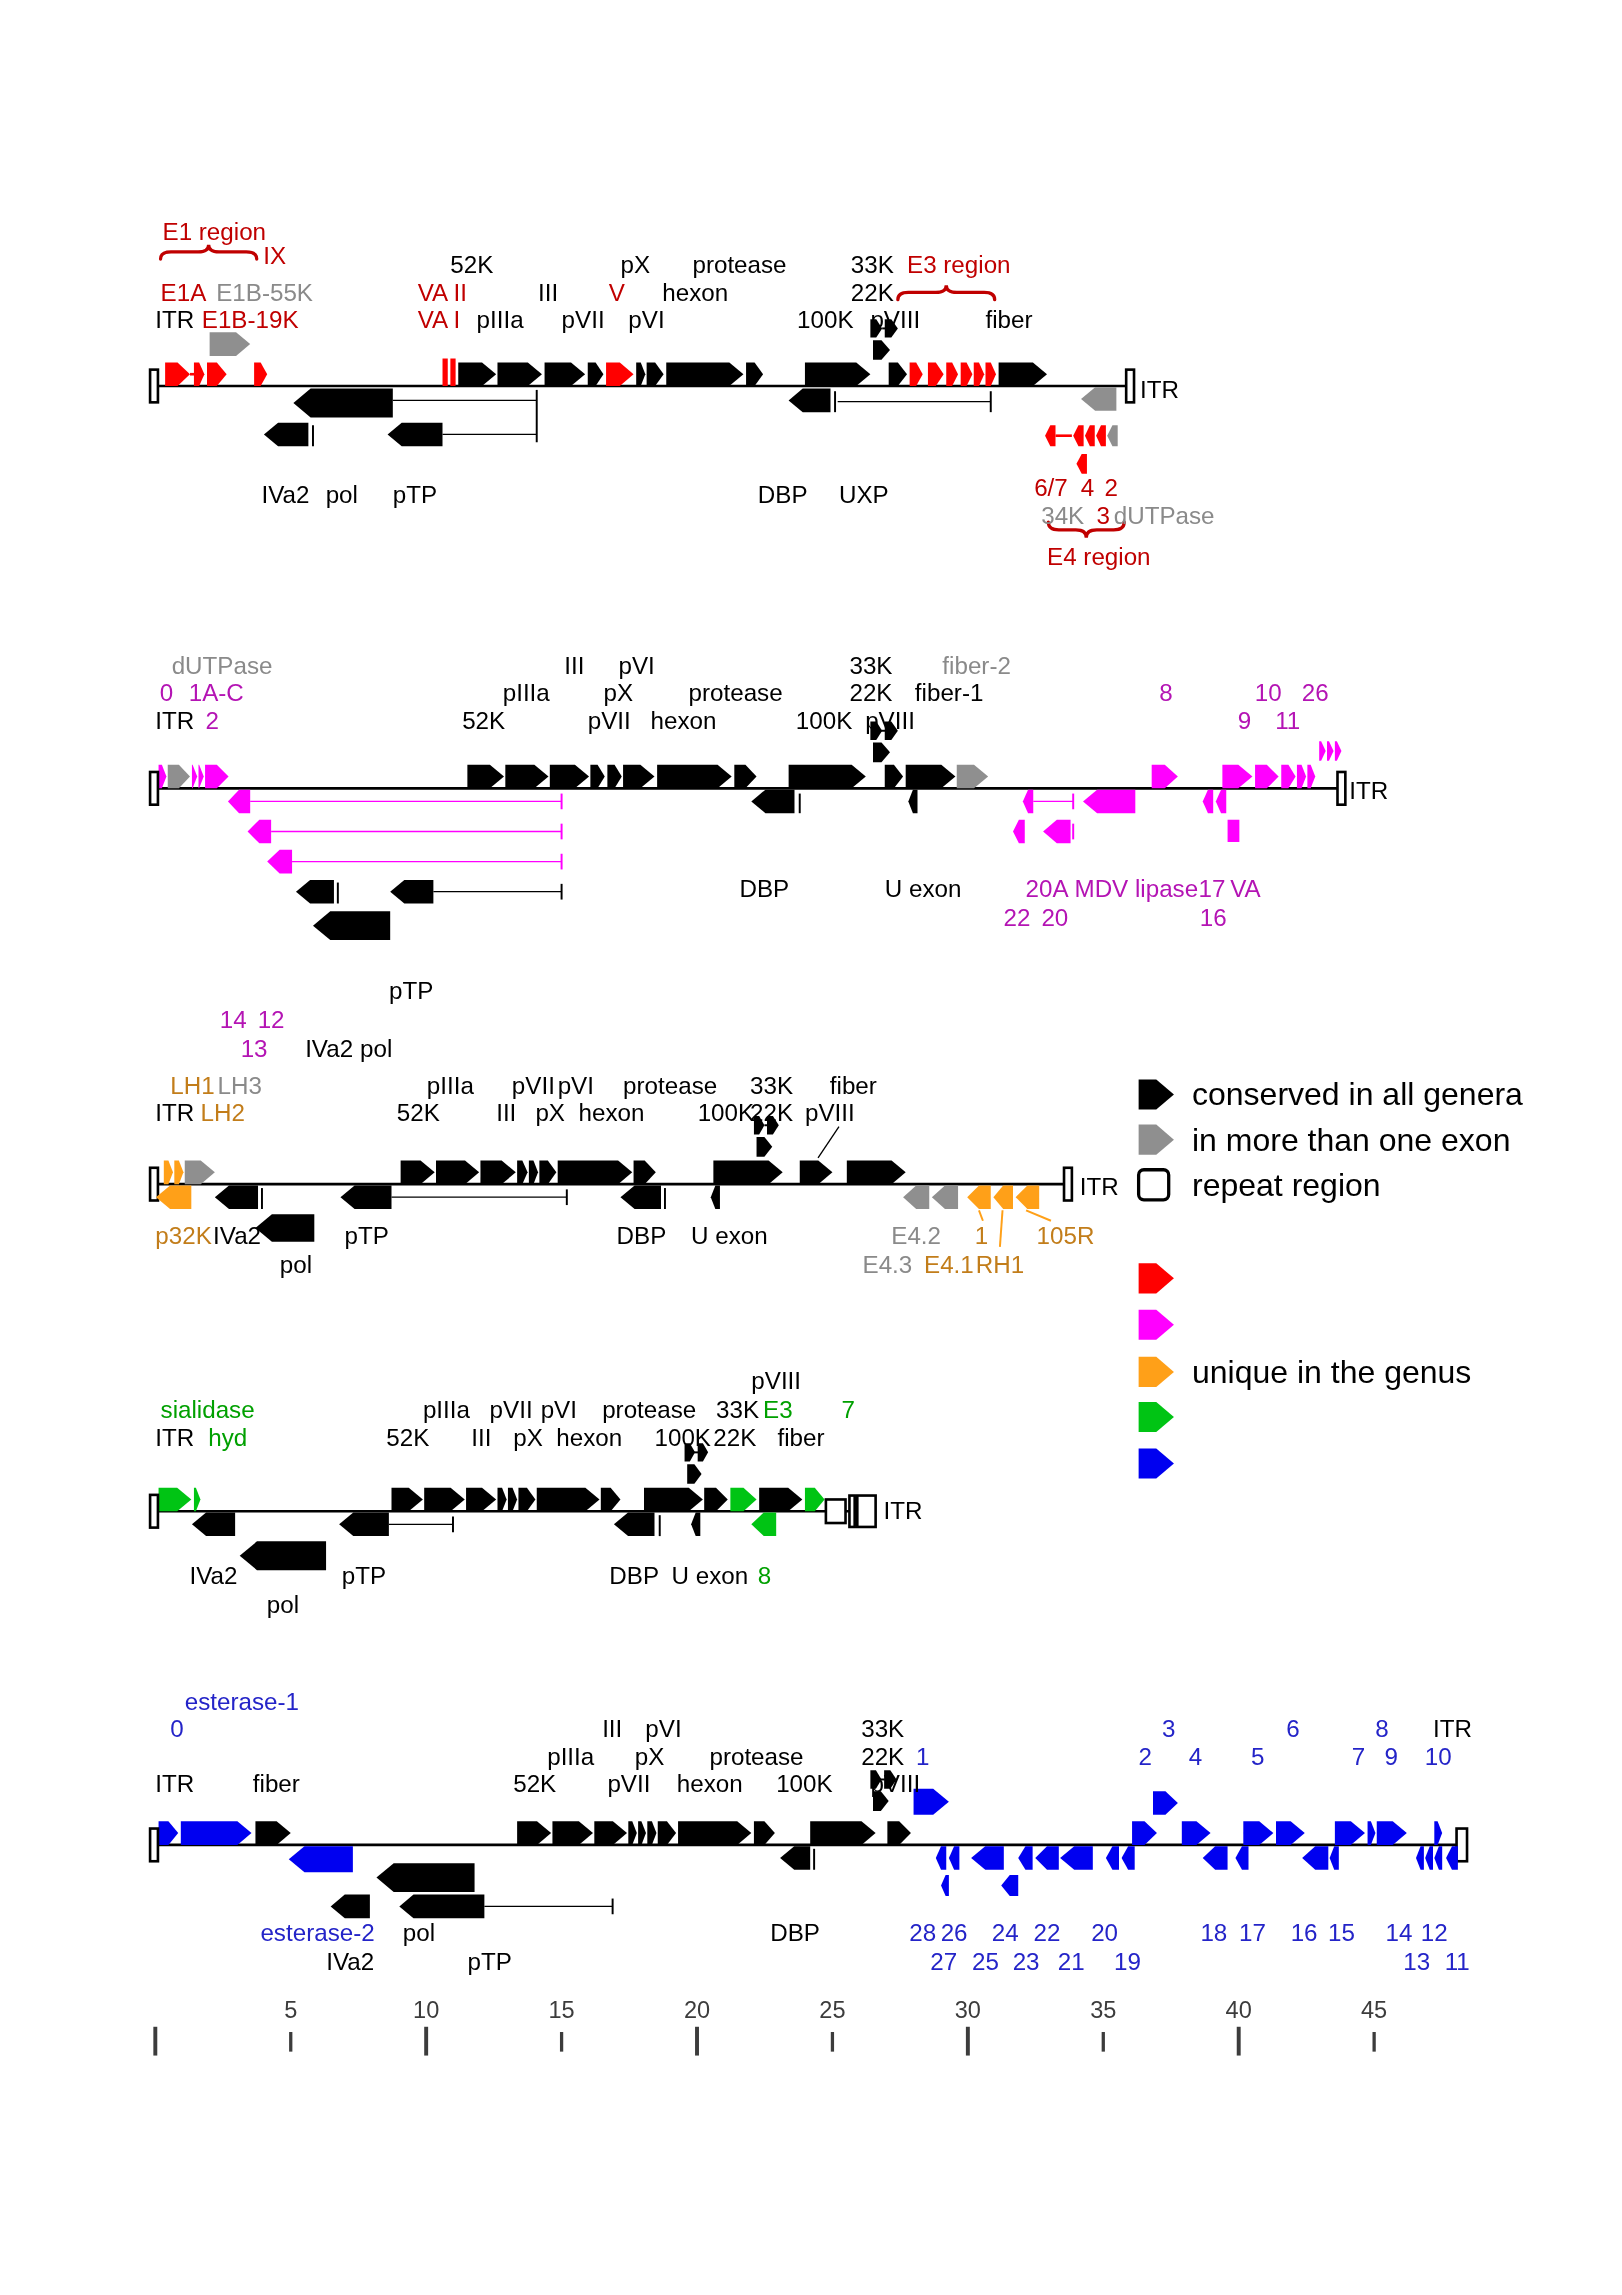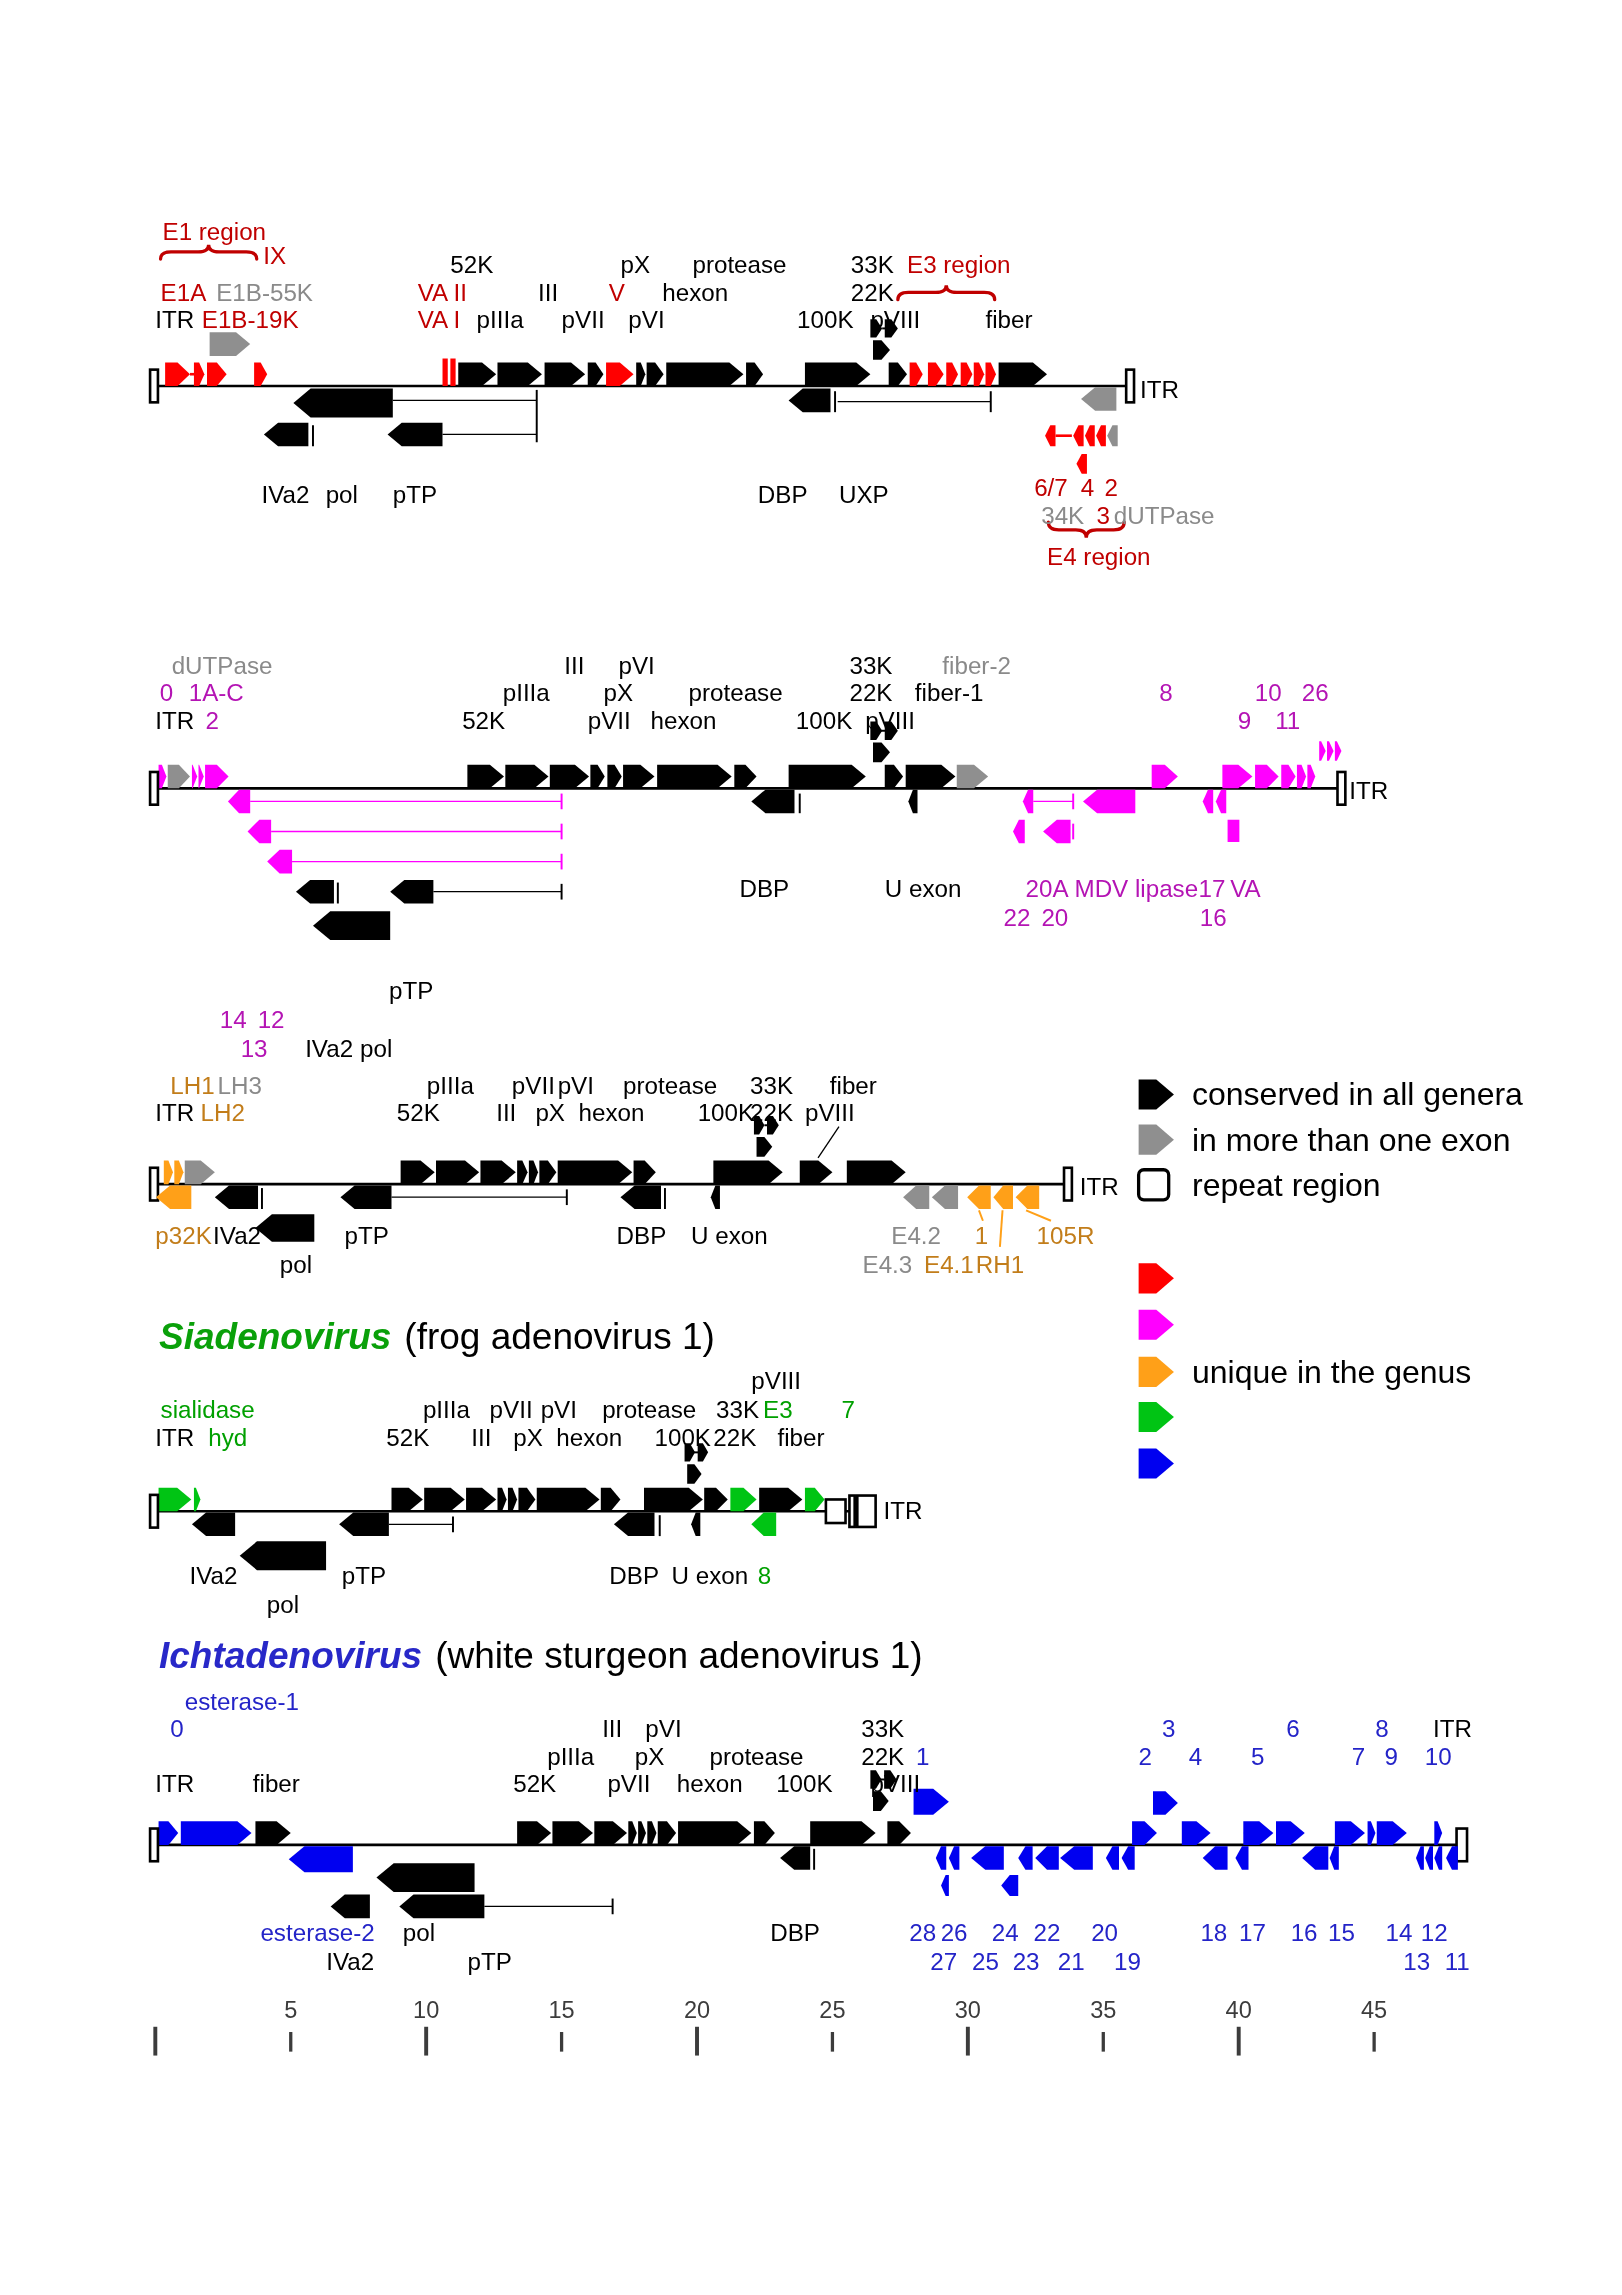--- a/index.html
+++ b/index.html
@@ -466,25 +466,19 @@
       <text x="651" y="3084.8" fill="#3c3c3c" font-size="36" text-anchor="middle">10</text>
       <text x="858" y="3084.8" fill="#3c3c3c" font-size="36" text-anchor="middle">15</text>
       <text x="1065" y="3084.8" fill="#3c3c3c" font-size="36" text-anchor="middle">20</text>
       <text x="1272" y="3084.8" fill="#3c3c3c" font-size="36" text-anchor="middle">25</text>
       <text x="1479" y="3084.8" fill="#3c3c3c" font-size="36" text-anchor="middle">30</text>
       <text x="1686" y="3084.8" fill="#3c3c3c" font-size="36" text-anchor="middle">35</text>
       <text x="1893" y="3084.8" fill="#3c3c3c" font-size="36" text-anchor="middle">40</text>
       <text x="2100" y="3084.8" fill="#3c3c3c" font-size="36" text-anchor="middle">45</text>
     </svg>
 
-  <div class="sec-title" style="left:159px;top:1317px">
-    <span class="genus" style="color: rgb(10, 160, 10);">Siadenovirus</span><span class="host">(frog adenovirus 1)</span>
-  </div>
-  <div class="sec-title" style="left:159px;top:1636px">
-    <span class="genus" style="color: rgb(40, 40, 200);">Ichtadenovirus</span><span class="host">(white sturgeon adenovirus 1)</span>
-  </div>
 
   <div class="leg-label" style="top:1076px">conserved in all genera</div>
   <div class="leg-label" style="top:1122px">in more than one exon</div>
   <div class="leg-label" style="top:1167px">repeat region</div>
   <div class="leg-label" style="top:1354px">unique in the genus</div>
 </div>
 
 
 </body></html>

